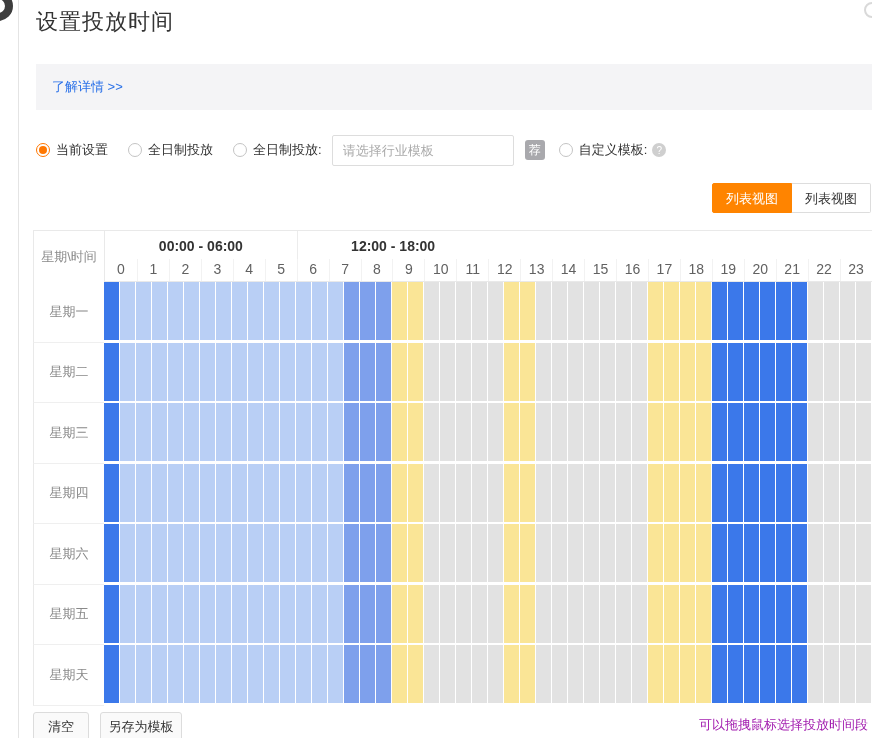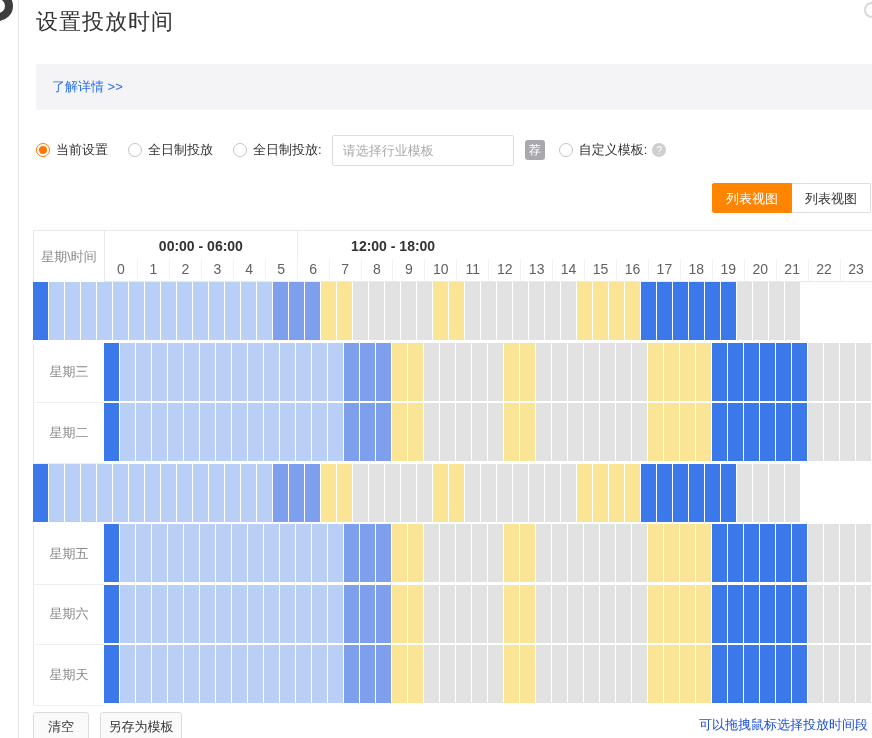--- a/index.html
+++ b/index.html
@@ -59,21 +59,21 @@
   .day-label { width:71px; border-left:1px solid #e9e9e9; border-bottom:1px solid #efefef;
     display:flex; align-items:center; justify-content:center; font-size:13px; color:#898989; }
   .cells { display:flex; width:768px; align-items:flex-start; }
   .cell { width:15px; height:58px; margin-right:1px; flex:none; }
 
   .footer-btn { position:absolute; top:712px; height:30px; background:#fafafa;
     border:1px solid #dcdcdc; border-radius:3px; font-size:13px; color:#333;
     display:flex; align-items:center; justify-content:center; cursor:pointer; white-space:nowrap; }
   .btn-clear { left:33px; width:56px; }
   .btn-save { left:100px; width:82px; }
-  .drag-hint { position:absolute; right:4px; top:716px; font-size:13px; color:#1d4ed8; white-space:nowrap; }
+  .drag-hint { position:absolute; right:4px; top:716px; font-size:13px; color:#a21caf; white-space:nowrap; }
 </style>
 </head>
 <body>
 
 <div class="page-left-border"></div>
 <div class="corner-ring"></div>
 <div class="corner-ring-right"></div>
 
 <div class="page-title">设置投放时间</div>
 
@@ -141,20 +141,74 @@
           <div class="hour-cell">19</div>
           <div class="hour-cell">20</div>
           <div class="hour-cell">21</div>
           <div class="hour-cell">22</div>
           <div class="hour-cell">23</div>
         </div>
     </div>
   </div>
   <div>
       <div class="day-row">
+        <div class="day-label">星期一</div>
+        <div class="cells">
+          <div class="cell" style="background: rgb(59, 120, 234);"></div>
+          <div class="cell" style="background: rgb(185, 207, 245);"></div>
+          <div class="cell" style="background: rgb(185, 207, 245);"></div>
+          <div class="cell" style="background: rgb(185, 207, 245);"></div>
+          <div class="cell" style="background: rgb(185, 207, 245);"></div>
+          <div class="cell" style="background: rgb(185, 207, 245);"></div>
+          <div class="cell" style="background: rgb(185, 207, 245);"></div>
+          <div class="cell" style="background: rgb(185, 207, 245);"></div>
+          <div class="cell" style="background: rgb(185, 207, 245);"></div>
+          <div class="cell" style="background: rgb(185, 207, 245);"></div>
+          <div class="cell" style="background: rgb(185, 207, 245);"></div>
+          <div class="cell" style="background: rgb(185, 207, 245);"></div>
+          <div class="cell" style="background: rgb(185, 207, 245);"></div>
+          <div class="cell" style="background: rgb(185, 207, 245);"></div>
+          <div class="cell" style="background: rgb(185, 207, 245);"></div>
+          <div class="cell" style="background: rgb(126, 160, 236);"></div>
+          <div class="cell" style="background: rgb(126, 160, 236);"></div>
+          <div class="cell" style="background: rgb(126, 160, 236);"></div>
+          <div class="cell" style="background: rgb(250, 229, 150);"></div>
+          <div class="cell" style="background: rgb(250, 229, 150);"></div>
+          <div class="cell" style="background: rgb(226, 226, 226);"></div>
+          <div class="cell" style="background: rgb(226, 226, 226);"></div>
+          <div class="cell" style="background: rgb(226, 226, 226);"></div>
+          <div class="cell" style="background: rgb(226, 226, 226);"></div>
+          <div class="cell" style="background: rgb(226, 226, 226);"></div>
+          <div class="cell" style="background: rgb(250, 229, 150);"></div>
+          <div class="cell" style="background: rgb(250, 229, 150);"></div>
+          <div class="cell" style="background: rgb(226, 226, 226);"></div>
+          <div class="cell" style="background: rgb(226, 226, 226);"></div>
+          <div class="cell" style="background: rgb(226, 226, 226);"></div>
+          <div class="cell" style="background: rgb(226, 226, 226);"></div>
+          <div class="cell" style="background: rgb(226, 226, 226);"></div>
+          <div class="cell" style="background: rgb(226, 226, 226);"></div>
+          <div class="cell" style="background: rgb(226, 226, 226);"></div>
+          <div class="cell" style="background: rgb(250, 229, 150);"></div>
+          <div class="cell" style="background: rgb(250, 229, 150);"></div>
+          <div class="cell" style="background: rgb(250, 229, 150);"></div>
+          <div class="cell" style="background: rgb(250, 229, 150);"></div>
+          <div class="cell" style="background: rgb(59, 120, 234);"></div>
+          <div class="cell" style="background: rgb(59, 120, 234);"></div>
+          <div class="cell" style="background: rgb(59, 120, 234);"></div>
+          <div class="cell" style="background: rgb(59, 120, 234);"></div>
+          <div class="cell" style="background: rgb(59, 120, 234);"></div>
+          <div class="cell" style="background: rgb(59, 120, 234);"></div>
+          <div class="cell" style="background: rgb(226, 226, 226);"></div>
+          <div class="cell" style="background: rgb(226, 226, 226);"></div>
+          <div class="cell" style="background: rgb(226, 226, 226);"></div>
+          <div class="cell" style="background: rgb(226, 226, 226);"></div>
+        </div>
+      </div>
+      <div class="day-row">
+        <div class="day-label">星期二</div>
         <div class="cells">
           <div class="cell" style="background: rgb(59, 120, 234);"></div>
           <div class="cell" style="background: rgb(185, 207, 245);"></div>
           <div class="cell" style="background: rgb(185, 207, 245);"></div>
           <div class="cell" style="background: rgb(185, 207, 245);"></div>
           <div class="cell" style="background: rgb(185, 207, 245);"></div>
           <div class="cell" style="background: rgb(185, 207, 245);"></div>
           <div class="cell" style="background: rgb(185, 207, 245);"></div>
           <div class="cell" style="background: rgb(185, 207, 245);"></div>
           <div class="cell" style="background: rgb(185, 207, 245);"></div>
@@ -246,73 +300,74 @@
           <div class="cell" style="background: rgb(59, 120, 234);"></div>
           <div class="cell" style="background: rgb(59, 120, 234);"></div>
           <div class="cell" style="background: rgb(59, 120, 234);"></div>
           <div class="cell" style="background: rgb(226, 226, 226);"></div>
           <div class="cell" style="background: rgb(226, 226, 226);"></div>
           <div class="cell" style="background: rgb(226, 226, 226);"></div>
           <div class="cell" style="background: rgb(226, 226, 226);"></div>
         </div>
       </div>
       <div class="day-row">
-        <div class="day-label">星期二</div>
-        <div class="cells">
-          <div class="cell" style="background: rgb(59, 120, 234);"></div>
-          <div class="cell" style="background: rgb(185, 207, 245);"></div>
-          <div class="cell" style="background: rgb(185, 207, 245);"></div>
-          <div class="cell" style="background: rgb(185, 207, 245);"></div>
-          <div class="cell" style="background: rgb(185, 207, 245);"></div>
-          <div class="cell" style="background: rgb(185, 207, 245);"></div>
-          <div class="cell" style="background: rgb(185, 207, 245);"></div>
-          <div class="cell" style="background: rgb(185, 207, 245);"></div>
-          <div class="cell" style="background: rgb(185, 207, 245);"></div>
-          <div class="cell" style="background: rgb(185, 207, 245);"></div>
-          <div class="cell" style="background: rgb(185, 207, 245);"></div>
-          <div class="cell" style="background: rgb(185, 207, 245);"></div>
-          <div class="cell" style="background: rgb(185, 207, 245);"></div>
-          <div class="cell" style="background: rgb(185, 207, 245);"></div>
-          <div class="cell" style="background: rgb(185, 207, 245);"></div>
-          <div class="cell" style="background: rgb(126, 160, 236);"></div>
-          <div class="cell" style="background: rgb(126, 160, 236);"></div>
-          <div class="cell" style="background: rgb(126, 160, 236);"></div>
-          <div class="cell" style="background: rgb(250, 229, 150);"></div>
-          <div class="cell" style="background: rgb(250, 229, 150);"></div>
-          <div class="cell" style="background: rgb(226, 226, 226);"></div>
-          <div class="cell" style="background: rgb(226, 226, 226);"></div>
-          <div class="cell" style="background: rgb(226, 226, 226);"></div>
-          <div class="cell" style="background: rgb(226, 226, 226);"></div>
-          <div class="cell" style="background: rgb(226, 226, 226);"></div>
-          <div class="cell" style="background: rgb(250, 229, 150);"></div>
-          <div class="cell" style="background: rgb(250, 229, 150);"></div>
-          <div class="cell" style="background: rgb(226, 226, 226);"></div>
-          <div class="cell" style="background: rgb(226, 226, 226);"></div>
-          <div class="cell" style="background: rgb(226, 226, 226);"></div>
-          <div class="cell" style="background: rgb(226, 226, 226);"></div>
-          <div class="cell" style="background: rgb(226, 226, 226);"></div>
-          <div class="cell" style="background: rgb(226, 226, 226);"></div>
-          <div class="cell" style="background: rgb(226, 226, 226);"></div>
-          <div class="cell" style="background: rgb(250, 229, 150);"></div>
-          <div class="cell" style="background: rgb(250, 229, 150);"></div>
-          <div class="cell" style="background: rgb(250, 229, 150);"></div>
-          <div class="cell" style="background: rgb(250, 229, 150);"></div>
-          <div class="cell" style="background: rgb(59, 120, 234);"></div>
-          <div class="cell" style="background: rgb(59, 120, 234);"></div>
-          <div class="cell" style="background: rgb(59, 120, 234);"></div>
-          <div class="cell" style="background: rgb(59, 120, 234);"></div>
-          <div class="cell" style="background: rgb(59, 120, 234);"></div>
-          <div class="cell" style="background: rgb(59, 120, 234);"></div>
-          <div class="cell" style="background: rgb(226, 226, 226);"></div>
-          <div class="cell" style="background: rgb(226, 226, 226);"></div>
-          <div class="cell" style="background: rgb(226, 226, 226);"></div>
-          <div class="cell" style="background: rgb(226, 226, 226);"></div>
-        </div>
-      </div>
-      <div class="day-row">
+        <div class="day-label">星期四</div>
+        <div class="cells">
+          <div class="cell" style="background: rgb(59, 120, 234);"></div>
+          <div class="cell" style="background: rgb(185, 207, 245);"></div>
+          <div class="cell" style="background: rgb(185, 207, 245);"></div>
+          <div class="cell" style="background: rgb(185, 207, 245);"></div>
+          <div class="cell" style="background: rgb(185, 207, 245);"></div>
+          <div class="cell" style="background: rgb(185, 207, 245);"></div>
+          <div class="cell" style="background: rgb(185, 207, 245);"></div>
+          <div class="cell" style="background: rgb(185, 207, 245);"></div>
+          <div class="cell" style="background: rgb(185, 207, 245);"></div>
+          <div class="cell" style="background: rgb(185, 207, 245);"></div>
+          <div class="cell" style="background: rgb(185, 207, 245);"></div>
+          <div class="cell" style="background: rgb(185, 207, 245);"></div>
+          <div class="cell" style="background: rgb(185, 207, 245);"></div>
+          <div class="cell" style="background: rgb(185, 207, 245);"></div>
+          <div class="cell" style="background: rgb(185, 207, 245);"></div>
+          <div class="cell" style="background: rgb(126, 160, 236);"></div>
+          <div class="cell" style="background: rgb(126, 160, 236);"></div>
+          <div class="cell" style="background: rgb(126, 160, 236);"></div>
+          <div class="cell" style="background: rgb(250, 229, 150);"></div>
+          <div class="cell" style="background: rgb(250, 229, 150);"></div>
+          <div class="cell" style="background: rgb(226, 226, 226);"></div>
+          <div class="cell" style="background: rgb(226, 226, 226);"></div>
+          <div class="cell" style="background: rgb(226, 226, 226);"></div>
+          <div class="cell" style="background: rgb(226, 226, 226);"></div>
+          <div class="cell" style="background: rgb(226, 226, 226);"></div>
+          <div class="cell" style="background: rgb(250, 229, 150);"></div>
+          <div class="cell" style="background: rgb(250, 229, 150);"></div>
+          <div class="cell" style="background: rgb(226, 226, 226);"></div>
+          <div class="cell" style="background: rgb(226, 226, 226);"></div>
+          <div class="cell" style="background: rgb(226, 226, 226);"></div>
+          <div class="cell" style="background: rgb(226, 226, 226);"></div>
+          <div class="cell" style="background: rgb(226, 226, 226);"></div>
+          <div class="cell" style="background: rgb(226, 226, 226);"></div>
+          <div class="cell" style="background: rgb(226, 226, 226);"></div>
+          <div class="cell" style="background: rgb(250, 229, 150);"></div>
+          <div class="cell" style="background: rgb(250, 229, 150);"></div>
+          <div class="cell" style="background: rgb(250, 229, 150);"></div>
+          <div class="cell" style="background: rgb(250, 229, 150);"></div>
+          <div class="cell" style="background: rgb(59, 120, 234);"></div>
+          <div class="cell" style="background: rgb(59, 120, 234);"></div>
+          <div class="cell" style="background: rgb(59, 120, 234);"></div>
+          <div class="cell" style="background: rgb(59, 120, 234);"></div>
+          <div class="cell" style="background: rgb(59, 120, 234);"></div>
+          <div class="cell" style="background: rgb(59, 120, 234);"></div>
+          <div class="cell" style="background: rgb(226, 226, 226);"></div>
+          <div class="cell" style="background: rgb(226, 226, 226);"></div>
+          <div class="cell" style="background: rgb(226, 226, 226);"></div>
+          <div class="cell" style="background: rgb(226, 226, 226);"></div>
+        </div>
+      </div>
+      <div class="day-row">
+        <div class="day-label">星期六</div>
         <div class="cells">
           <div class="cell" style="background: rgb(59, 120, 234);"></div>
           <div class="cell" style="background: rgb(185, 207, 245);"></div>
           <div class="cell" style="background: rgb(185, 207, 245);"></div>
           <div class="cell" style="background: rgb(185, 207, 245);"></div>
           <div class="cell" style="background: rgb(185, 207, 245);"></div>
           <div class="cell" style="background: rgb(185, 207, 245);"></div>
           <div class="cell" style="background: rgb(185, 207, 245);"></div>
           <div class="cell" style="background: rgb(185, 207, 245);"></div>
           <div class="cell" style="background: rgb(185, 207, 245);"></div>
@@ -352,73 +407,20 @@
           <div class="cell" style="background: rgb(59, 120, 234);"></div>
           <div class="cell" style="background: rgb(59, 120, 234);"></div>
           <div class="cell" style="background: rgb(226, 226, 226);"></div>
           <div class="cell" style="background: rgb(226, 226, 226);"></div>
           <div class="cell" style="background: rgb(226, 226, 226);"></div>
           <div class="cell" style="background: rgb(226, 226, 226);"></div>
         </div>
       </div>
       <div class="day-row">
         <div class="day-label">星期五</div>
-        <div class="cells">
-          <div class="cell" style="background: rgb(59, 120, 234);"></div>
-          <div class="cell" style="background: rgb(185, 207, 245);"></div>
-          <div class="cell" style="background: rgb(185, 207, 245);"></div>
-          <div class="cell" style="background: rgb(185, 207, 245);"></div>
-          <div class="cell" style="background: rgb(185, 207, 245);"></div>
-          <div class="cell" style="background: rgb(185, 207, 245);"></div>
-          <div class="cell" style="background: rgb(185, 207, 245);"></div>
-          <div class="cell" style="background: rgb(185, 207, 245);"></div>
-          <div class="cell" style="background: rgb(185, 207, 245);"></div>
-          <div class="cell" style="background: rgb(185, 207, 245);"></div>
-          <div class="cell" style="background: rgb(185, 207, 245);"></div>
-          <div class="cell" style="background: rgb(185, 207, 245);"></div>
-          <div class="cell" style="background: rgb(185, 207, 245);"></div>
-          <div class="cell" style="background: rgb(185, 207, 245);"></div>
-          <div class="cell" style="background: rgb(185, 207, 245);"></div>
-          <div class="cell" style="background: rgb(126, 160, 236);"></div>
-          <div class="cell" style="background: rgb(126, 160, 236);"></div>
-          <div class="cell" style="background: rgb(126, 160, 236);"></div>
-          <div class="cell" style="background: rgb(250, 229, 150);"></div>
-          <div class="cell" style="background: rgb(250, 229, 150);"></div>
-          <div class="cell" style="background: rgb(226, 226, 226);"></div>
-          <div class="cell" style="background: rgb(226, 226, 226);"></div>
-          <div class="cell" style="background: rgb(226, 226, 226);"></div>
-          <div class="cell" style="background: rgb(226, 226, 226);"></div>
-          <div class="cell" style="background: rgb(226, 226, 226);"></div>
-          <div class="cell" style="background: rgb(250, 229, 150);"></div>
-          <div class="cell" style="background: rgb(250, 229, 150);"></div>
-          <div class="cell" style="background: rgb(226, 226, 226);"></div>
-          <div class="cell" style="background: rgb(226, 226, 226);"></div>
-          <div class="cell" style="background: rgb(226, 226, 226);"></div>
-          <div class="cell" style="background: rgb(226, 226, 226);"></div>
-          <div class="cell" style="background: rgb(226, 226, 226);"></div>
-          <div class="cell" style="background: rgb(226, 226, 226);"></div>
-          <div class="cell" style="background: rgb(226, 226, 226);"></div>
-          <div class="cell" style="background: rgb(250, 229, 150);"></div>
-          <div class="cell" style="background: rgb(250, 229, 150);"></div>
-          <div class="cell" style="background: rgb(250, 229, 150);"></div>
-          <div class="cell" style="background: rgb(250, 229, 150);"></div>
-          <div class="cell" style="background: rgb(59, 120, 234);"></div>
-          <div class="cell" style="background: rgb(59, 120, 234);"></div>
-          <div class="cell" style="background: rgb(59, 120, 234);"></div>
-          <div class="cell" style="background: rgb(59, 120, 234);"></div>
-          <div class="cell" style="background: rgb(59, 120, 234);"></div>
-          <div class="cell" style="background: rgb(59, 120, 234);"></div>
-          <div class="cell" style="background: rgb(226, 226, 226);"></div>
-          <div class="cell" style="background: rgb(226, 226, 226);"></div>
-          <div class="cell" style="background: rgb(226, 226, 226);"></div>
-          <div class="cell" style="background: rgb(226, 226, 226);"></div>
-        </div>
-      </div>
-      <div class="day-row">
-        <div class="day-label">星期六</div>
         <div class="cells">
           <div class="cell" style="background: rgb(59, 120, 234);"></div>
           <div class="cell" style="background: rgb(185, 207, 245);"></div>
           <div class="cell" style="background: rgb(185, 207, 245);"></div>
           <div class="cell" style="background: rgb(185, 207, 245);"></div>
           <div class="cell" style="background: rgb(185, 207, 245);"></div>
           <div class="cell" style="background: rgb(185, 207, 245);"></div>
           <div class="cell" style="background: rgb(185, 207, 245);"></div>
           <div class="cell" style="background: rgb(185, 207, 245);"></div>
           <div class="cell" style="background: rgb(185, 207, 245);"></div>

